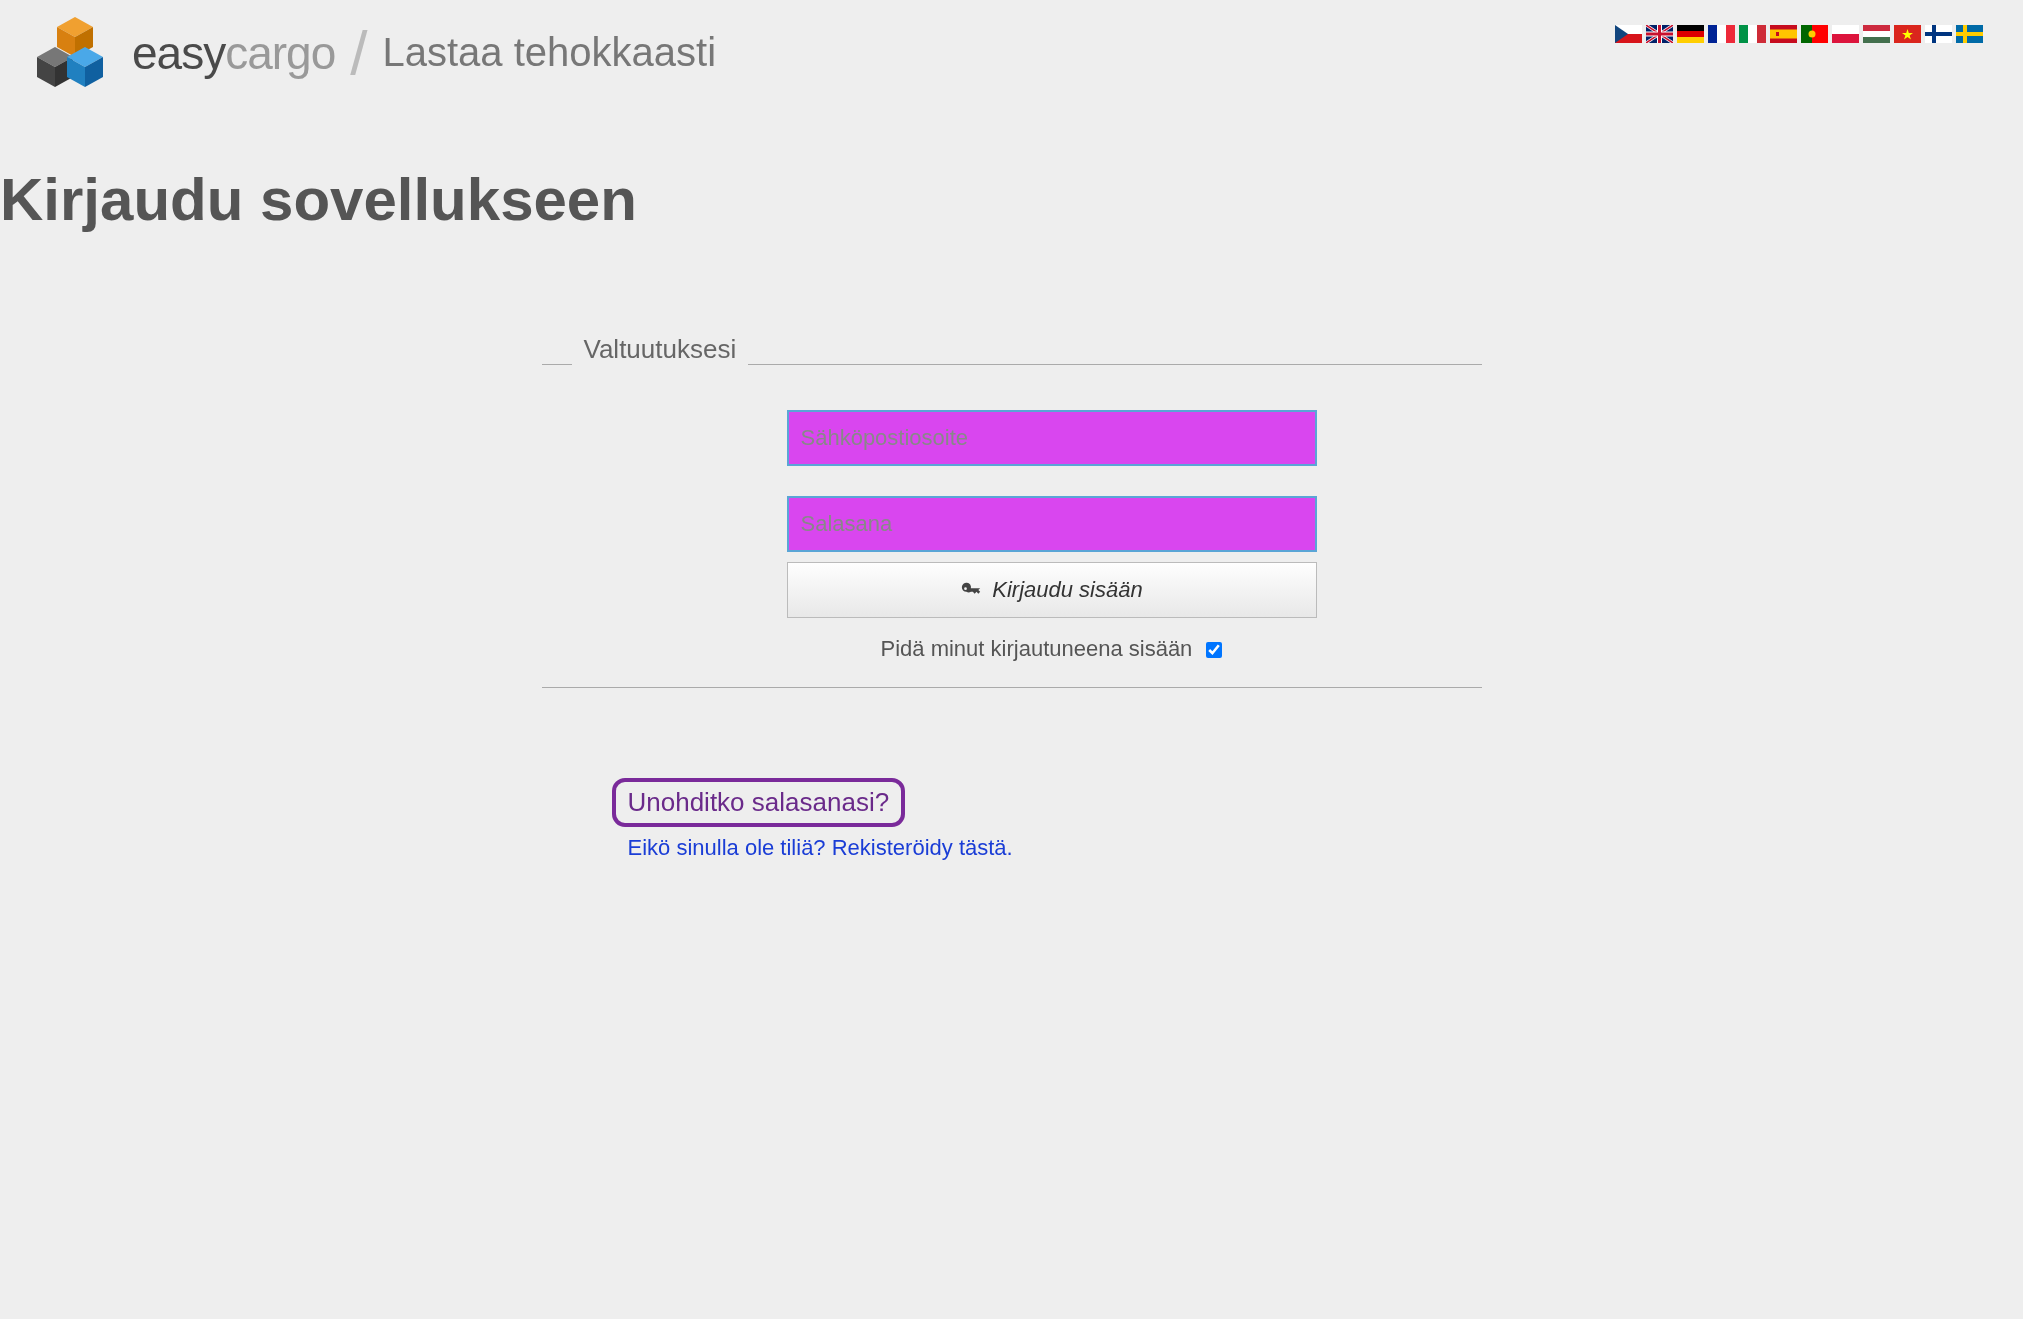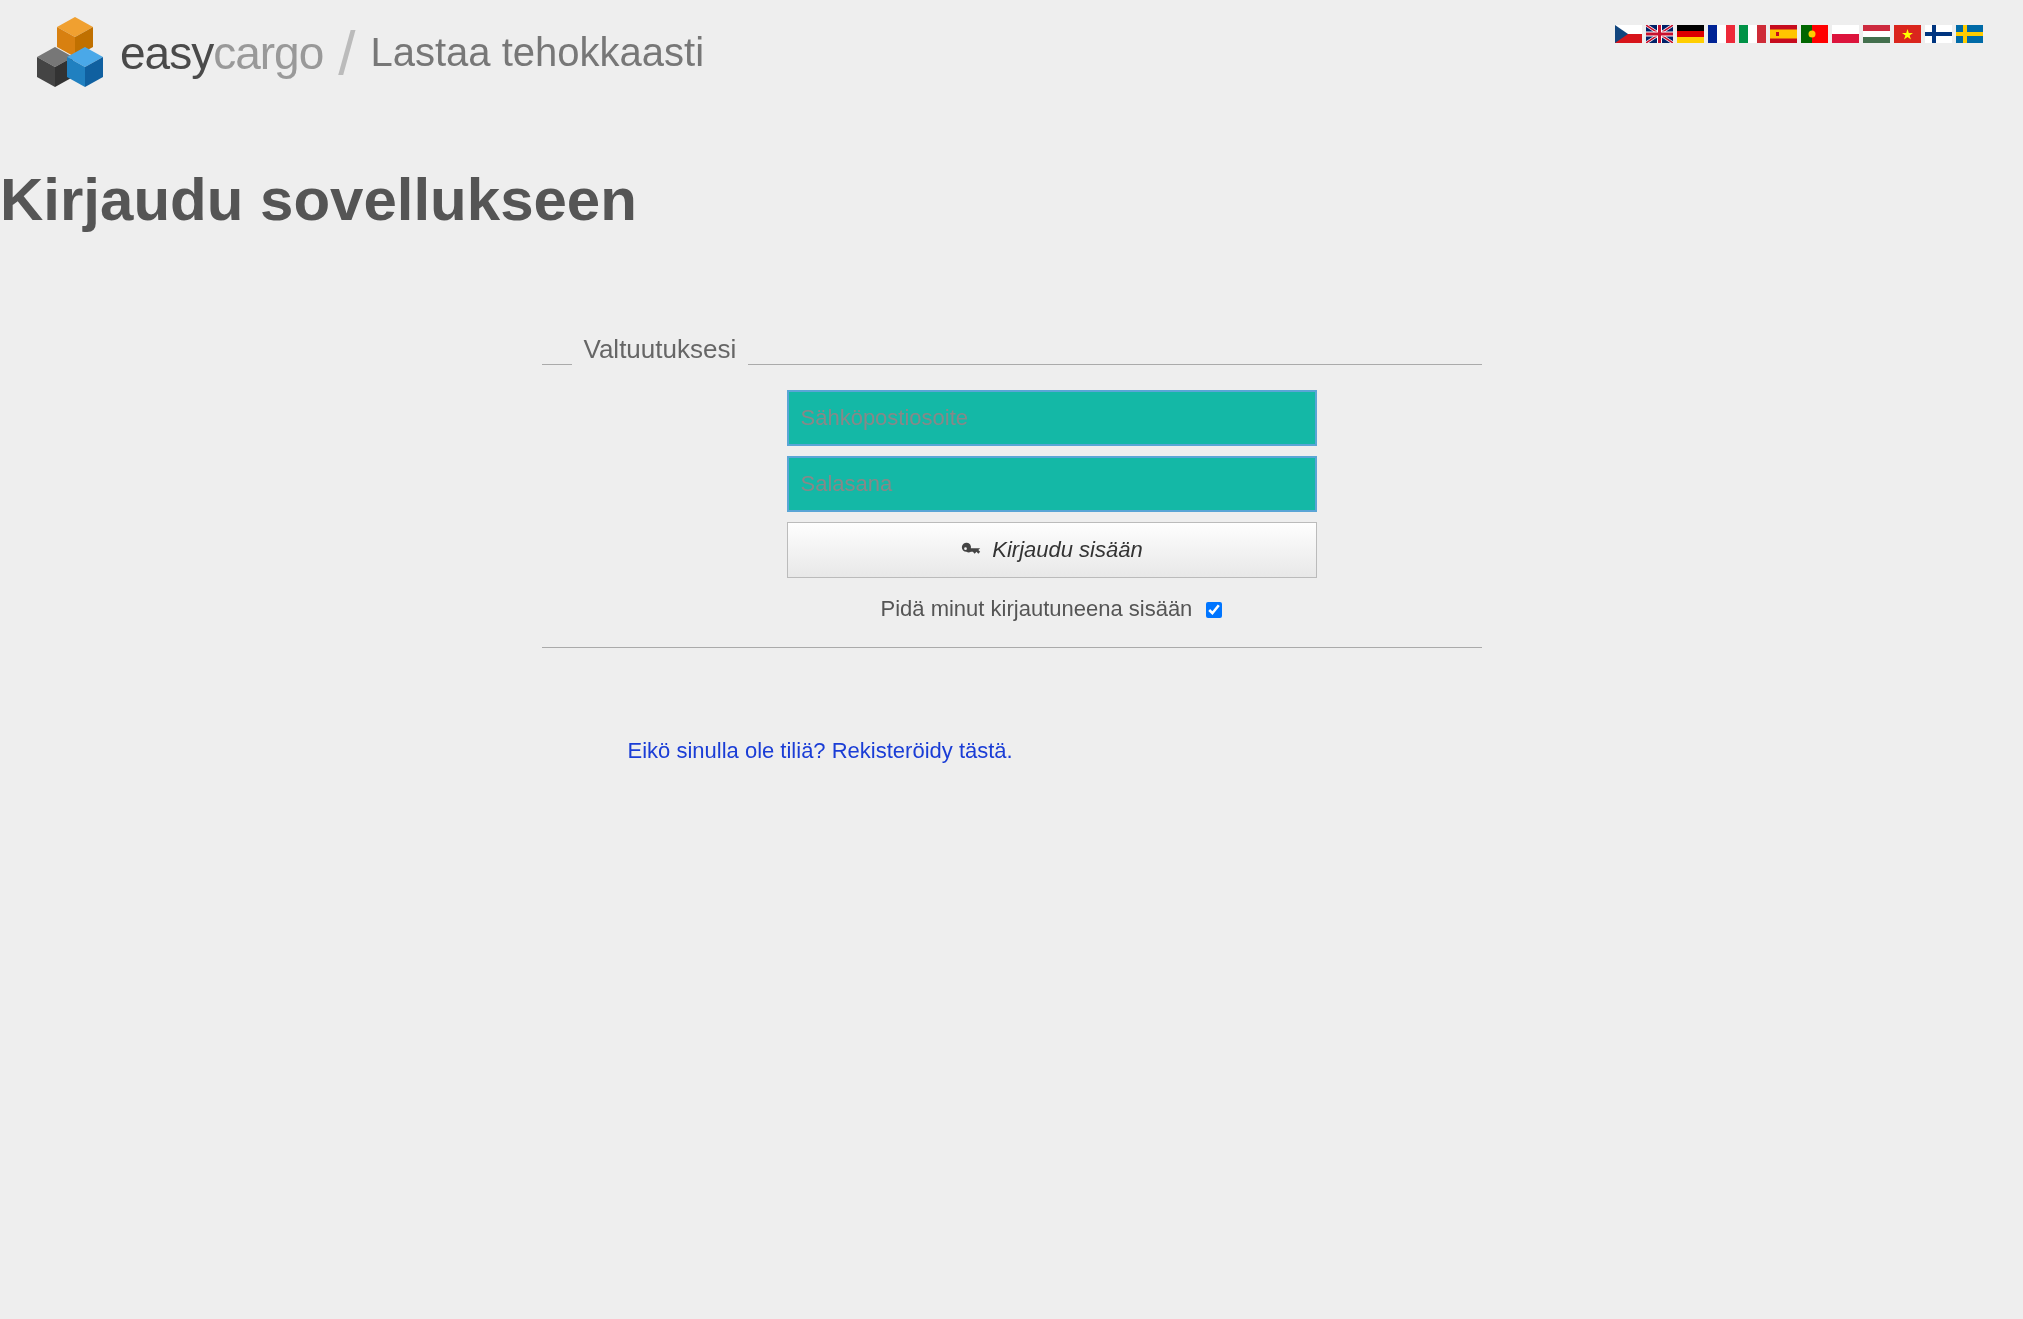--- a/index.html
+++ b/index.html
@@ -14,20 +14,21 @@
     }
     .header {
       display: flex;
       align-items: center;
       padding: 15px 30px;
       position: relative;
     }
     .logo {
       display: flex;
       align-items: center;
+      gap: 12px;
     }
     .logo-icon {
       width: 90px;
       height: 75px;
       position: relative;
     }
     .logo-text {
       font-size: 46px;
       font-family: 'Segoe UI', Arial, sans-serif;
       letter-spacing: -1px;
@@ -102,24 +103,25 @@
     }
     .input-area {
       width: 530px;
       margin-left: 245px;
     }
     .text-input {
       width: 100%;
       padding: 13px 12px;
       font-size: 22px;
       border: 2px solid #5aa5d6;
-      background: #14b8a6;
+      background: #d946ef;
       color: #333;
       margin-bottom: 10px;
       outline: none;
+      margin-top: 20px;
     }
     .text-input::placeholder {
       color: #888;
     }
     .login-btn {
       width: 100%;
       padding: 14px;
       font-size: 22px;
       color: #333;
       background: linear-gradient(to bottom, #fefefe 0%, #e8e8e8 100%);
@@ -317,15 +319,16 @@
     </button>
     <div class="keep-logged">
       <span>Pidä minut kirjautuneena sisään</span>
       <input type="checkbox" checked="" style="">
     </div>
   </div>
 
   <div class="divider"></div>
 
   <div class="links">
+    <a href="#" class="forgot-link">Unohditko salasanasi?</a>
     <a href="#" class="register-link">Eikö sinulla ole tiliä? Rekisteröidy tästä.</a>
   </div>
 </div>
 
 </body></html>

